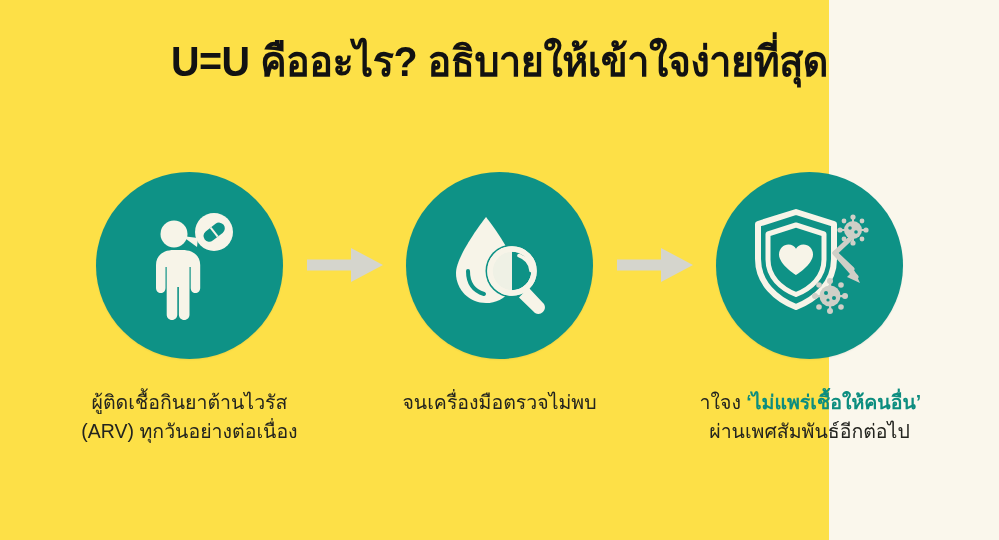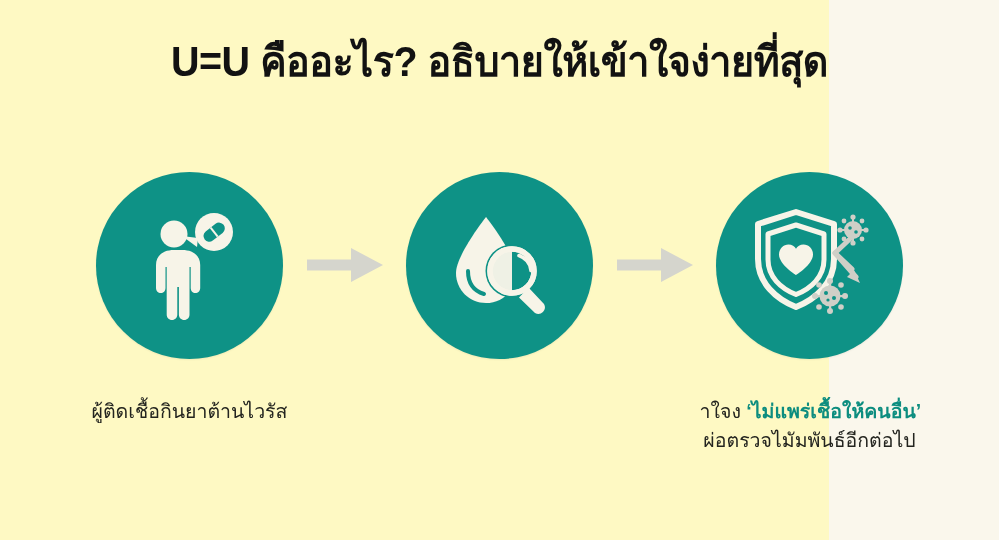--- a/index.html
+++ b/index.html
@@ -13,21 +13,21 @@
     overflow: hidden;
     background: #faf7ec;
     font-family: "Liberation Sans", "DejaVu Sans", sans-serif;
     -webkit-font-smoothing: antialiased;
   }
 
   .poster {
     position: relative;
     width: 829px;
     height: 540px;
-    background: #fef9c3;
+    background: #fde047;
   }
 
   
   .title {
     position: absolute;
     left: 0;
     top: 38px;
     width: 999px;
     text-align: center;
     font-family: "Liberation Sans", "DejaVu Sans", sans-serif;
@@ -82,21 +82,21 @@
     display: flex;
     align-items: center;
     justify-content: center;
   }
   .arrow-cell svg { display: block; }
 
   
   .captions {
     position: absolute;
     left: 0;
-    top: 397px;
+    top: 388px;
     width: 999px;
     display: flex;
     flex-direction: row;
     align-items: flex-start;
     justify-content: center;
   }
   .caption-cell {
     width: 220px;
     text-align: center;
     font-size: 19.5px;
@@ -245,28 +245,30 @@
           </svg>
         </span>
       </div>
     </div>
   </div>
 
   <div class="captions">
 
     <div class="caption-cell">
       <span class="caption-line">ผู้ติดเชื้อกินยาต้านไวรัส</span>
+      <span class="caption-line">(ARV) ทุกวันอย่างต่อเนื่อง</span>
     </div>
 
     <div class="arrow-spacer"></div>
 
     <div class="caption-cell">
+      <span class="caption-line">จนเครื่องมือตรวจไม่พบ</span>
     </div>
 
     <div class="arrow-spacer"></div>
 
     <div class="caption-cell">
       <span class="caption-line"><span>าใจง </span><span class="hl">‘ไม่แพร่เชื้อให้คนอื่น’</span></span>
-      <span class="caption-line">ผ่อตรวจไมัมพันธ์อีกต่อไป</span>
+      <span class="caption-line">ผ่านเพศสัมพันธ์อีกต่อไป</span>
     </div>
   </div>
 
 </div>
 
 </body></html>

